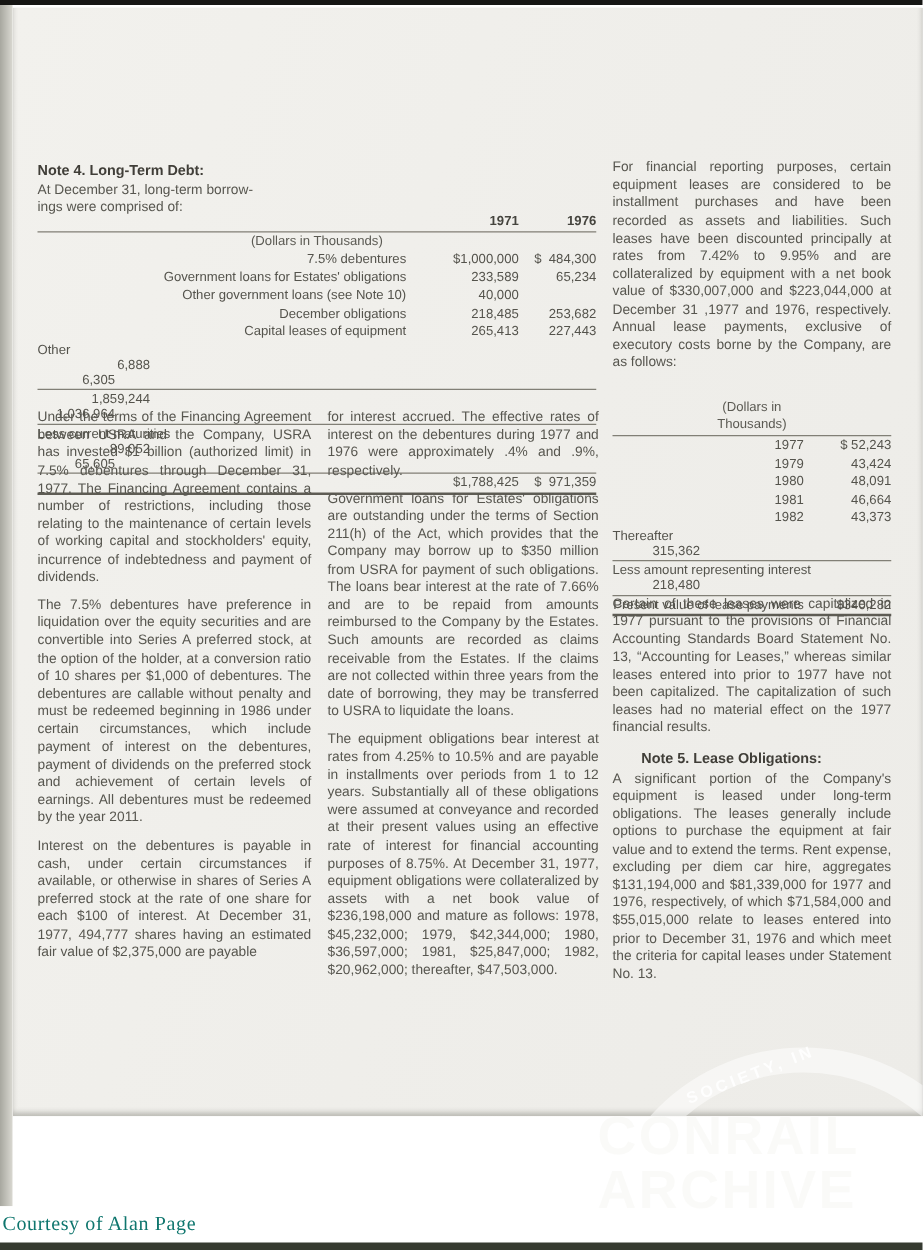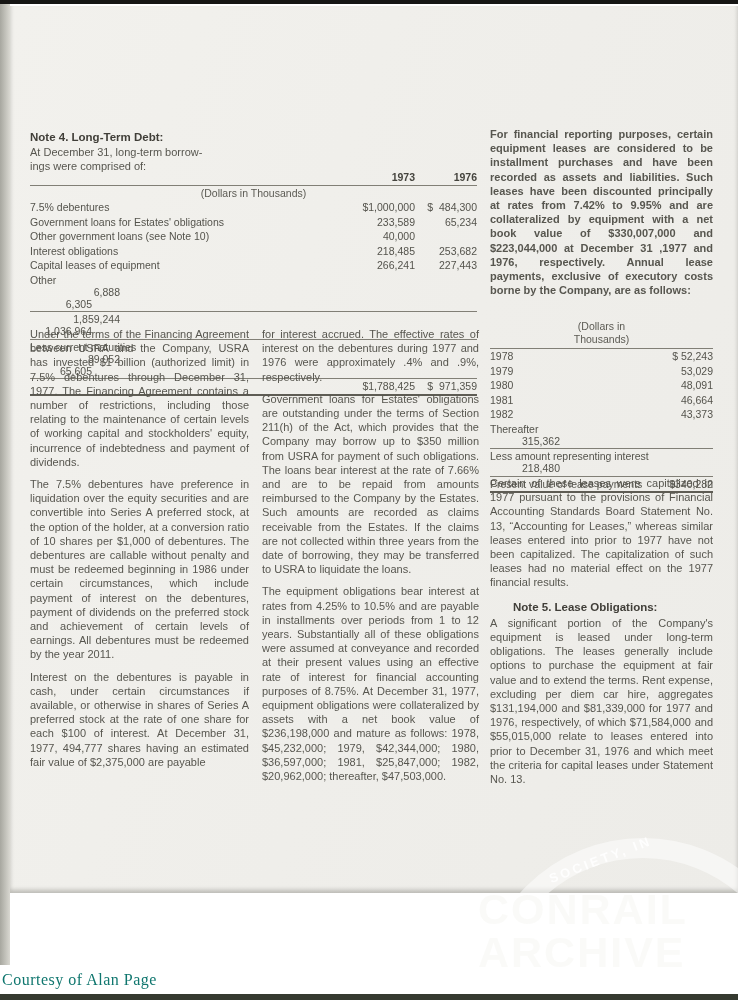--- a/index.html
+++ b/index.html
@@ -27,26 +27,26 @@
   .watermark{position:absolute;left:478px;top:888px;z-index:5;pointer-events:none;
     font-weight:800;font-size:43px;line-height:43px;letter-spacing:2px;color:rgba(250,250,247,0.92);}
   
   .col{position:absolute;font-size:11px;line-height:14.2px;color:#57564f;}
   .col p{margin:0 0 8px 0;text-align:justify;}
   .col p:last-child{margin-bottom:0;}
   .note-head{font-weight:bold;font-size:11.5px;color:#403e38;margin:0 0 1px 0;}
   .intro{margin:0;}
   #col-left{left:20px;top:321px;width:219px;}
   #col-mid{left:252px;top:321px;width:217px;}
-  #col-right{left:480px;top:121px;width:223px;font-weight:bold;}
+  #col-right{left:480px;top:121px;width:223px;}
   #note4-head-block{position:absolute;left:20px;top:124px;width:230px;font-size:11px;line-height:14.2px;color:#57564f;}
   
   .maintable{position:absolute;left:20px;top:164px;width:447px;font-size:10.5px;color:#54534c;}
   .trow{display:flex;align-items:baseline;padding:1px 0 1.5px 0;}
-  .trow .lab{flex:1;}
+  .trow .lab{flex:1;text-align:right;}
   .trow .v1{width:90px;text-align:right;}
   .trow .v2{width:62px;text-align:right;}
   .yearhead{font-weight:bold;color:#45443e;border-bottom:1px solid #817f76;}
   .units{justify-content:center;color:#5b5a53;}
   .rule-b{border-bottom:1px solid #817f76;flex-direction:column;}
   .rule-thick{border-bottom:2.5px solid #5e5c54;}
   
   .leasetable{position:absolute;left:480px;top:314px;width:223px;font-size:10.5px;color:#54534c;}
   .leasetable .trow .v1{width:70px;}
   .lease-units{display:flex;flex-direction:column;align-items:center;line-height:13px;
@@ -64,21 +64,21 @@
 
   <div id="note4-head-block">
     <div class="note-head">Note 4. Long-Term Debt:</div>
     <div class="intro">At December 31, long-term borrow-</div>
     <div class="intro">ings were comprised of:</div>
   </div>
 
   <div class="maintable">
     <div class="trow yearhead">
       <div class="lab"></div>
-      <div class="v1">1973</div>
+      <div class="v1">1971</div>
       <div class="v2">1976</div>
     </div>
     <div class="trow units">
       <div>(Dollars in Thousands)</div>
     </div>
     <div class="trow">
       <div class="lab">7.5% debentures</div>
       <div class="v1">$1,000,000</div>
       <div class="v2">$&nbsp;&nbsp;484,300</div>
     </div>
@@ -86,27 +86,27 @@
       <div class="lab">Government loans for Estates' obligations</div>
       <div class="v1">233,589</div>
       <div class="v2">65,234</div>
     </div>
     <div class="trow">
       <div class="lab">Other government loans (see Note 10)</div>
       <div class="v1">40,000</div>
       <div class="v2"></div>
     </div>
     <div class="trow">
-      <div class="lab">Interest obligations</div>
+      <div class="lab">December obligations</div>
       <div class="v1">218,485</div>
       <div class="v2">253,682</div>
     </div>
     <div class="trow">
       <div class="lab">Capital leases of equipment</div>
-      <div class="v1">266,241</div>
+      <div class="v1">265,413</div>
       <div class="v2">227,443</div>
     </div>
     <div class="trow rule-b">
       <div class="lab">Other</div>
       <div class="v1">6,888</div>
       <div class="v2">6,305</div>
     </div>
     <div class="trow rule-b">
       <div class="lab"></div>
       <div class="v1">1,859,244</div>
@@ -139,26 +139,26 @@
   <div class="col" id="col-right">
     <p>For financial reporting purposes, certain equipment leases are considered to be installment purchases and have been recorded as assets and liabilities. Such leases have been discounted principally at rates from 7.42% to 9.95% and are collateralized by equipment with a net book value of $330,007,000 and $223,044,000 at December 31 ,1977 and 1976, respectively. Annual lease payments, exclusive of executory costs borne by the Company, are as follows:</p>
   </div>
 
   <div class="leasetable">
     <div class="lease-units">
       <div>(Dollars in</div>
       <div>Thousands)</div>
     </div>
     <div class="trow">
-      <div class="lab">1978</div>
+      <div class="lab">1977</div>
       <div class="v1">$&nbsp;52,243</div>
     </div>
     <div class="trow">
       <div class="lab">1979</div>
-      <div class="v1">53,029</div>
+      <div class="v1">43,424</div>
     </div>
     <div class="trow">
       <div class="lab">1980</div>
       <div class="v1">48,091</div>
     </div>
     <div class="trow">
       <div class="lab">1981</div>
       <div class="v1">46,664</div>
     </div>
     <div class="trow">

